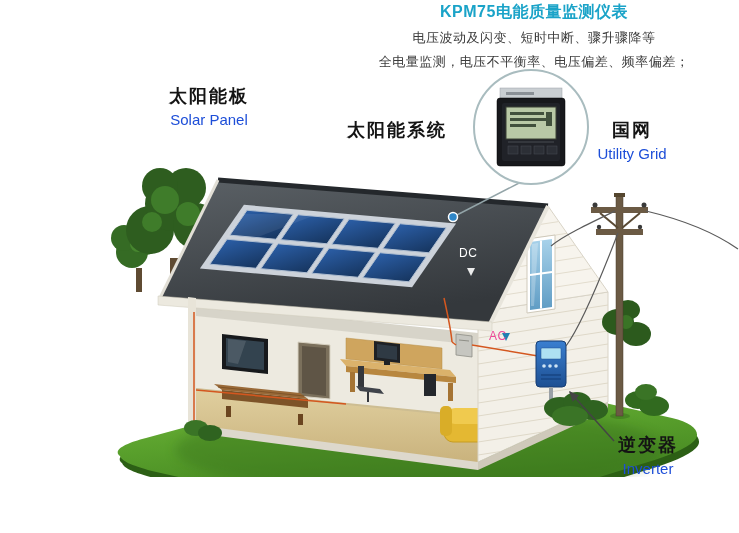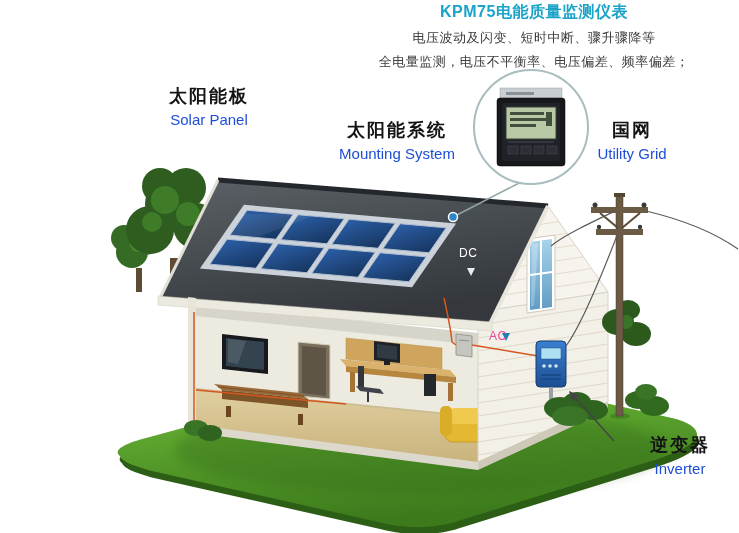--- a/index.html
+++ b/index.html
@@ -1,30 +1,30 @@
 <!DOCTYPE html>
 <html><head>
 <meta charset="utf-8">
 <style>
   html,body{margin:0;padding:0;background:#fff;}
   .stage{
-    position:relative;width:739px;height:533px;background:#ffffff;overflow:hidden;
+    position:relative;width:739px;height:477px;background:#ffffff;overflow:hidden;
     font-family:"Liberation Sans","DejaVu Sans",sans-serif;
   }
   svg.scene{position:absolute;left:0;top:0;}
   .hdr{position:absolute;left:366px;top:2px;width:336px;text-align:center;}
   .hdr .t{font-size:16px;font-weight:bold;color:#1aa3c8;letter-spacing:.5px;}
   .hdr .d{font-size:13px;color:#3c3c3c;margin-top:6px;letter-spacing:.5px;}
   .lbl{position:absolute;text-align:center;line-height:1.15;}
   .lbl .zh{font-size:18px;font-weight:bold;color:#141414;letter-spacing:2px;}
   .lbl .en{font-size:15px;font-weight:normal;color:#1d4ed8;margin-top:4px;}
   .lbl-solar{left:148px;top:86px;width:122px;}
   .lbl-mount{left:322px;top:120px;width:150px;}
   .lbl-grid{left:572px;top:120px;width:120px;}
-  .lbl-inverter{left:622px;top:435px;width:116px;}
+  .lbl-inverter{left:590px;top:435px;width:116px;}
   .tag{position:absolute;font-weight:normal;font-size:12px;letter-spacing:.5px;}
   .tag-dc{left:459px;top:246px;color:#ffffff;}
   .tag-ac{left:489px;top:329px;color:#ec4899;}
 </style>
 </head>
 <body>
 
 <div class="stage">
 
   <svg class="scene" width="739" height="533" viewBox="0 0 739 533">
@@ -305,21 +305,20 @@
     <div class="d">全电量监测，电压不平衡率、电压偏差、频率偏差；</div>
   </div>
 
   <div class="lbl lbl-solar">
     <div class="zh">太阳能板</div>
     <div class="en">Solar Panel</div>
   </div>
 
   <div class="lbl lbl-mount">
     <div class="zh">太阳能系统</div>
-    <div class="en">Mounting System</div>
   </div>
 
   <div class="lbl lbl-grid">
     <div class="zh">国网</div>
     <div class="en">Utility Grid</div>
   </div>
 
   <div class="lbl lbl-inverter">
     <div class="zh">逆变器</div>
     <div class="en">Inverter</div>

